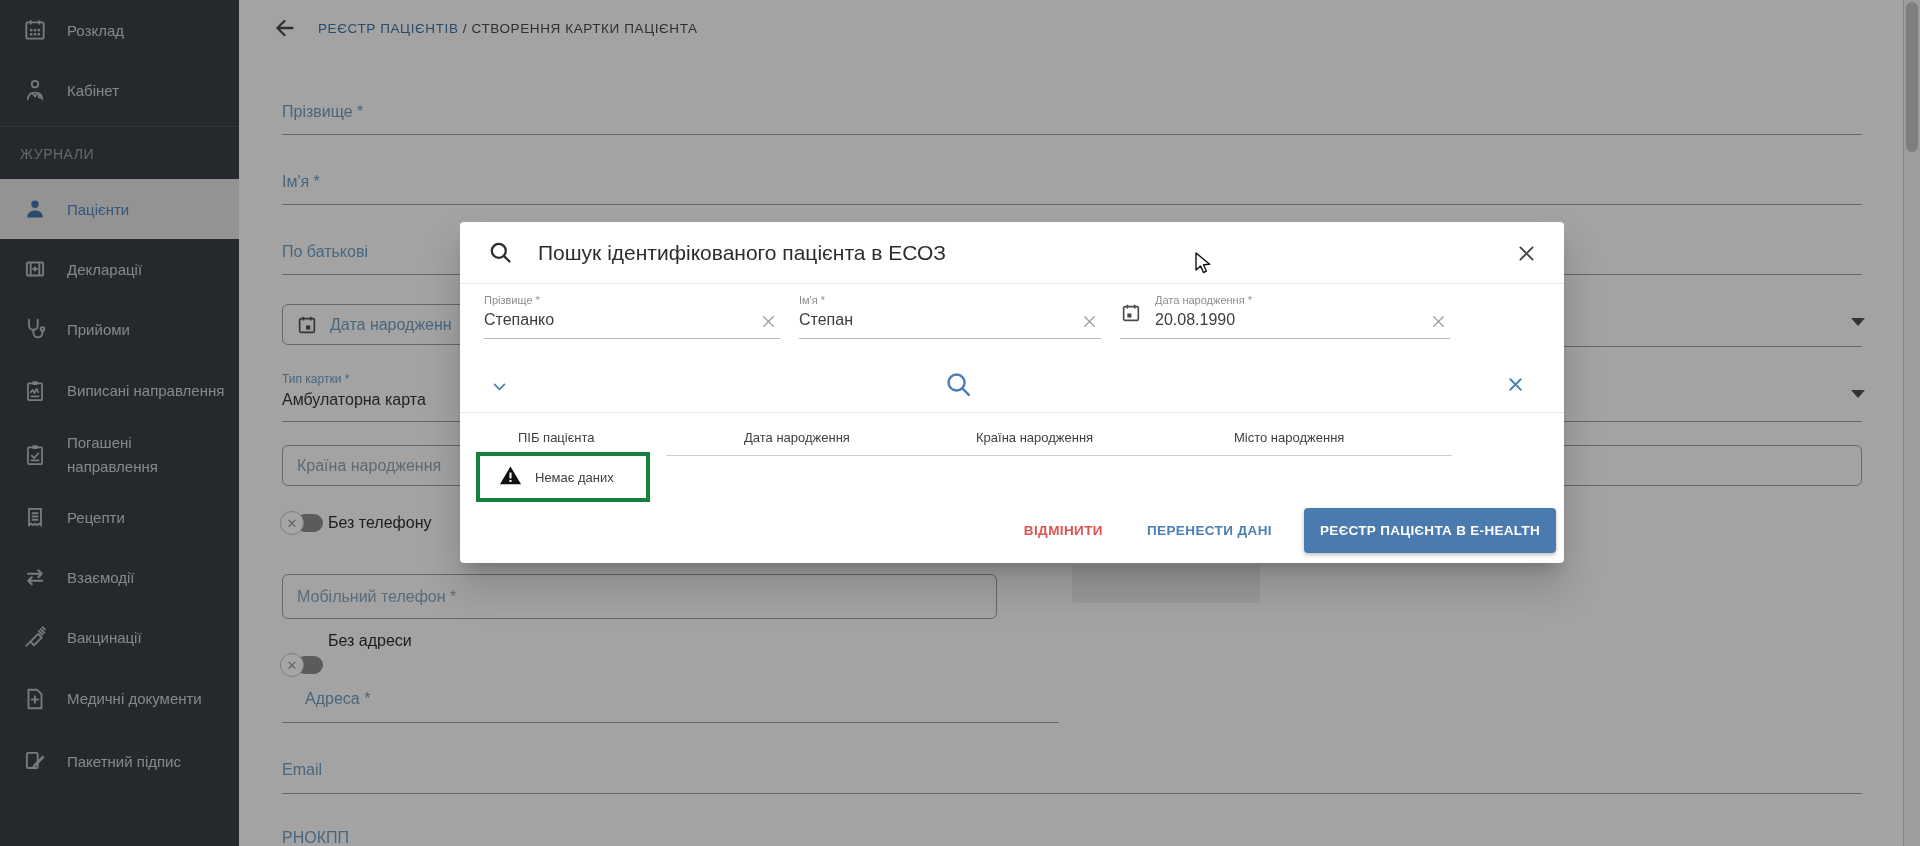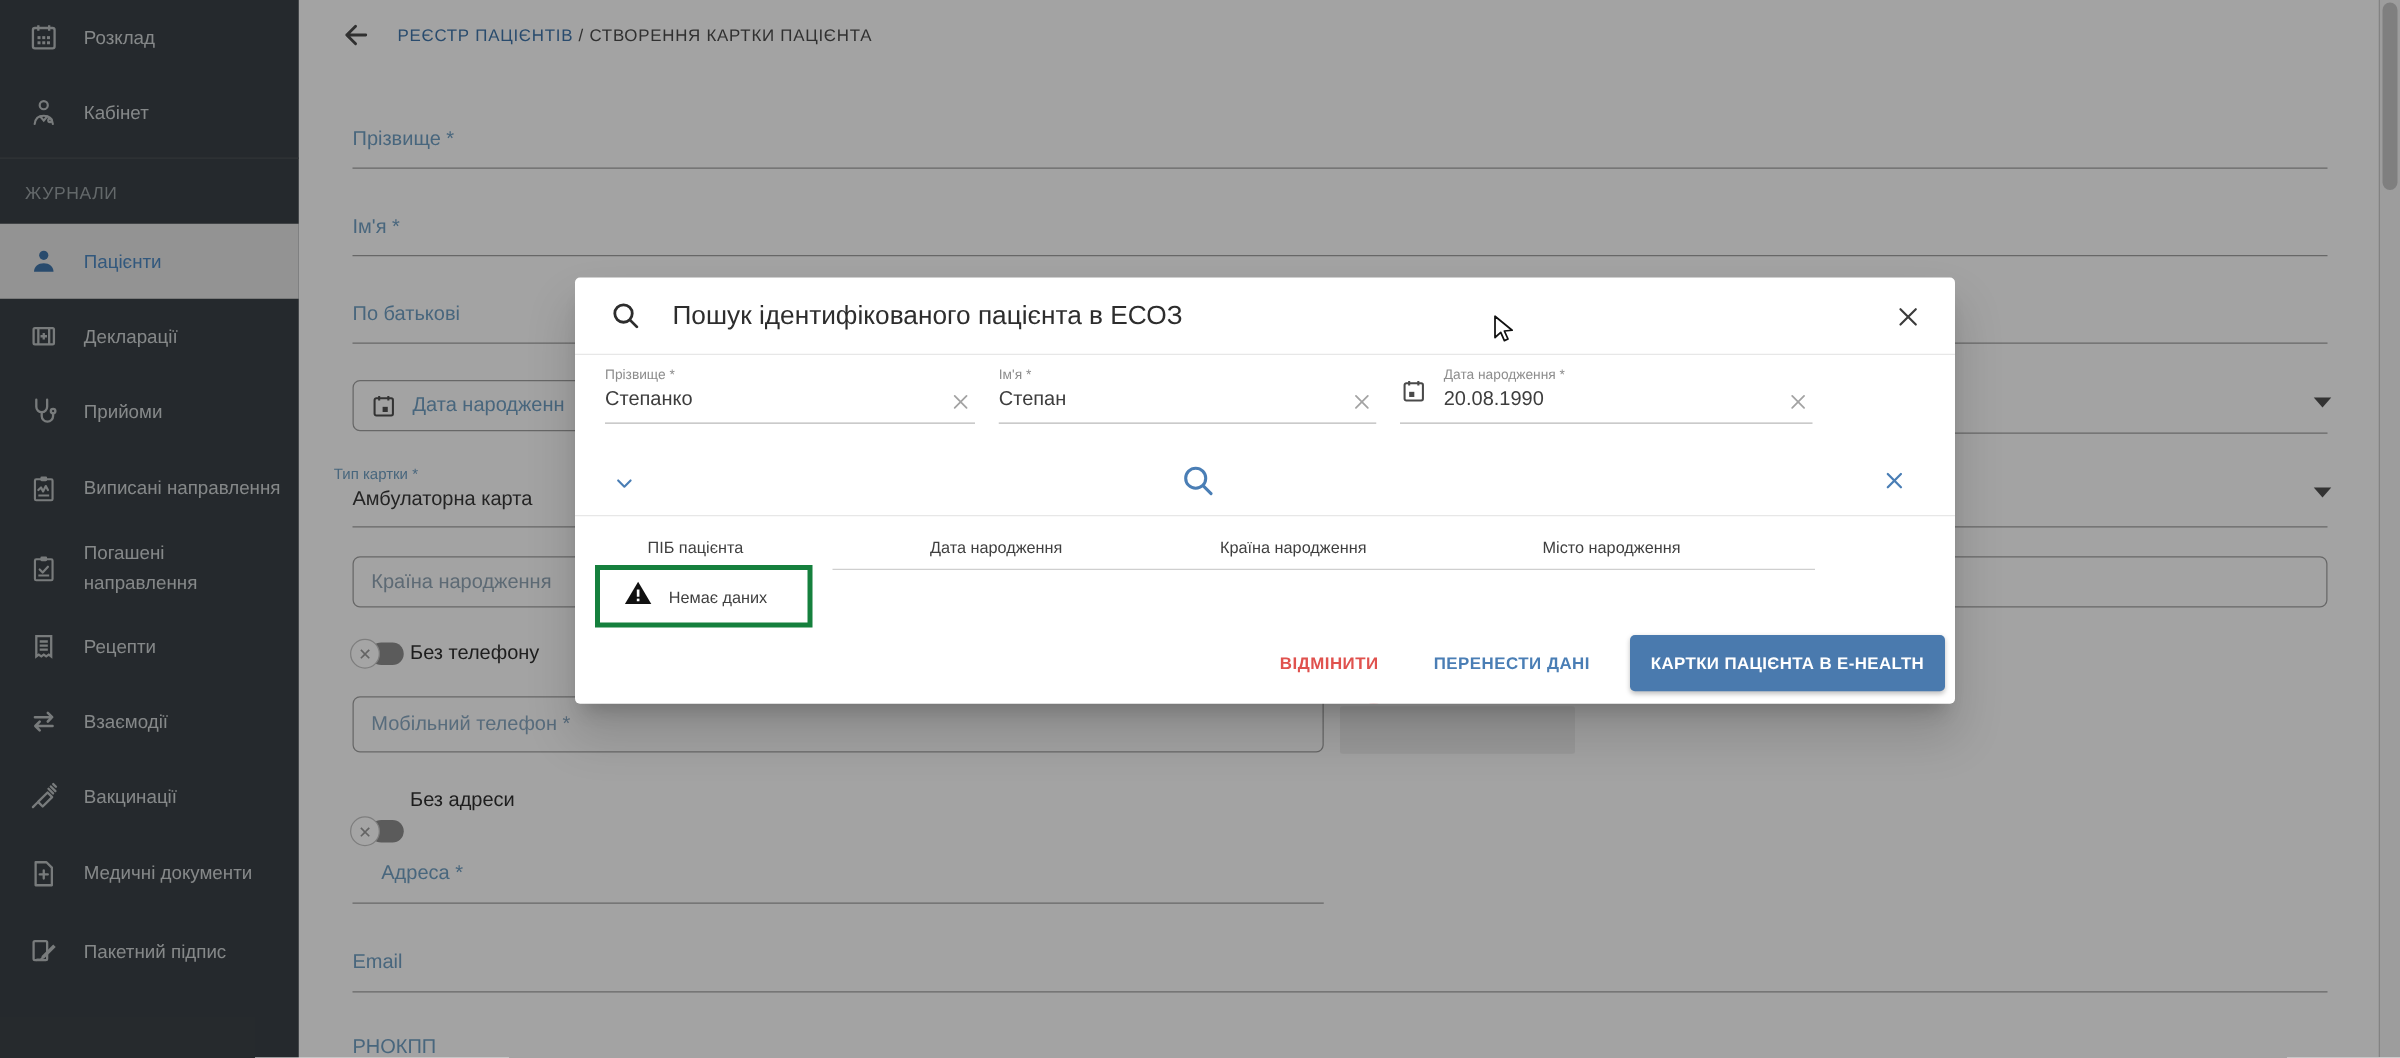--- a/index.html
+++ b/index.html
@@ -236,36 +236,36 @@
             <rect x="4" y="5" width="16" height="15" rx="1.5"></rect>
             <path d="M8 3v4M16 3v4"></path>
             <rect x="11" y="12.5" width="4.5" height="4.5" fill="currentColor" stroke="none"></rect>
           </svg>
       </span>
       <span class="flabel">Дата народженн</span>
     </div>
     <div class="abs caret" style="left:1612px; top:318px;"></div>
     <div class="abs backline" style="left:1231px; width:392px; top:346px;"></div>
 
-    <div class="abs slabel" style="left:28px; top:372px;">Тип картки *</div>
+    <div class="abs slabel" style="left:43px; top:372px;">Тип картки *</div>
     <div class="abs fvalue" style="left:43px; top:391px;">Амбулаторна карта</div>
     <div class="abs backline" style="left:43px; width:1580px; top:421px;"></div>
     <div class="abs caret" style="left:1612px; top:390px;"></div>
 
     <div class="abs obox" style="left:43px; top:445px; width:1580px; height:41px; padding-left:14px;">
       <span class="ph">Країна народження</span>
     </div>
 
     <div class="abs toggle" style="left:41px; top:511px;">
       <span class="track"></span>
       <span class="thumb">✕</span>
     </div>
     <div class="abs tog-label" style="left:89px; top:514px;">Без телефону</div>
 
-    <div class="abs obox" style="left:43px; top:557px; width:777px; height:45px; padding-left:14px;">
+    <div class="abs obox" style="left:43px; top:574px; width:715px; height:45px; padding-left:14px;">
       <span class="ph" style="color:#87a6bf;">Мобільний телефон *</span>
     </div>
 
     <div class="abs" style="left:846px; top:535px; width:28px; height:28px; border-radius:50%; background:#e53935;"></div>
     <div class="abs" style="left:833px; top:565px; width:188px; height:38px; background:#ececec; border-radius:2px;"></div>
 
     <div class="abs toggle" style="left:41px; top:629px;">
       <span class="track"></span>
       <span class="thumb">✕</span>
     </div>
@@ -375,21 +375,21 @@
             <rect x="10.9" y="9" width="2.2" height="6" fill="#fff"></rect>
             <rect x="10.9" y="16.6" width="2.2" height="2.2" fill="#fff"></rect>
           </svg>
       </span>
       <span class="txt">Немає даних</span>
     </div>
 
     <div class="m-btns">
       <button class="txtbtn btn-cancel">ВІДМІНИТИ</button>
       <button class="txtbtn btn-transfer">ПЕРЕНЕСТИ ДАНІ</button>
-      <button class="btn-primary">КАРТКИ ПАЦІЄНТА В E-HEALTH</button>
+      <button class="btn-primary">РЕЄСТР ПАЦІЄНТА В E-HEALTH</button>
     </div>
   </div>
 
   <div class="cursor">
     <svg width="22" height="24" viewBox="0 0 22 24">
         <path d="M4 1l0 17 4.6-4.1 2.9 6.6 2.9-1.3-2.9-6.4 6.2-.6z" fill="#fff" stroke="#111" stroke-width="1.4" stroke-linejoin="round"></path>
       </svg>
   </div>
 
 </div>

